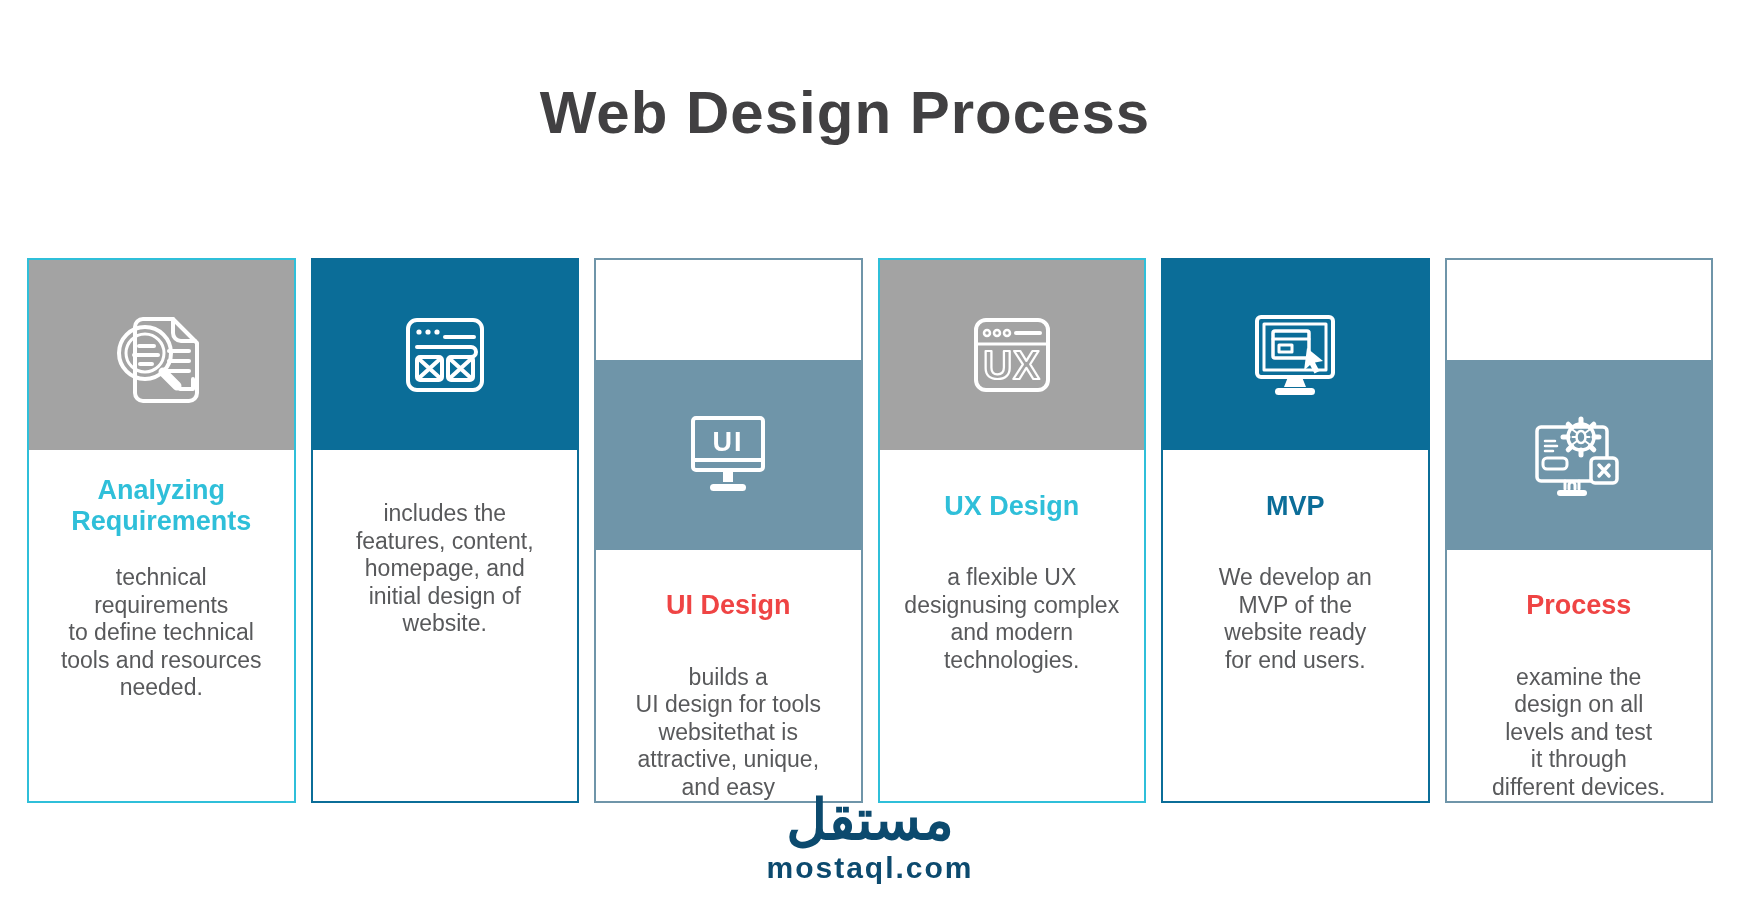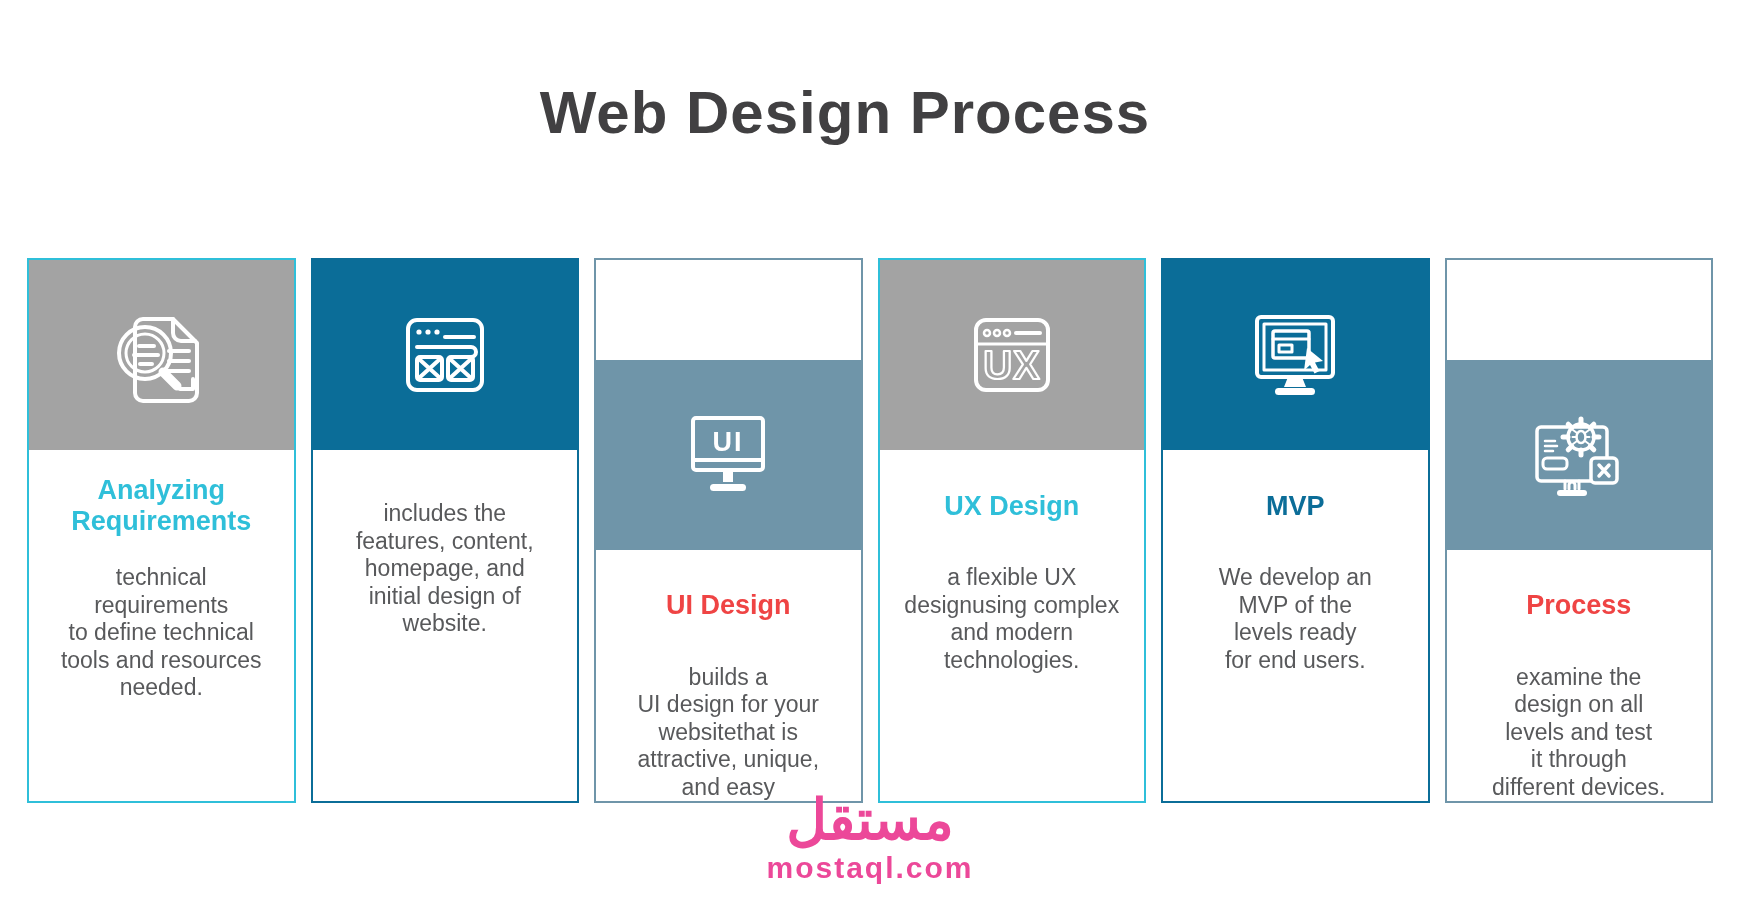--- a/index.html
+++ b/index.html
@@ -38,21 +38,21 @@
     min-height:64px; display:flex; align-items:center; justify-content:center;
     font-size:27px; line-height:31px; font-weight:700; white-space:pre-line;
   }
   .card-desc {
     margin-top:26px; font-size:23px; line-height:27.5px; color:#58595B;
     white-space:pre-line;
   }
   .icon-svg { width:120px; height:120px; display:block; }
   .watermark {
     position:absolute; top:790px; left:50%; transform:translateX(-50%);
-    text-align:center; color:#ec4899; user-select:none;
+    text-align:center; color:#0c4a6e; user-select:none;
   }
   .watermark-logo   { font-size:56px; line-height:60px; font-weight:700; }
   .watermark-domain { font-size:30px; line-height:36px; font-weight:700; letter-spacing:2px; }
 </style>
 </head>
 <body>
 
 <div class="canvas">
 
   <h1 class="main-title">Web Design Process</h1>
@@ -117,21 +117,21 @@
           <rect x="25" y="23" width="70" height="52" rx="3"></rect>
           <path d="M25 65 h70"></path>
           <text x="60" y="56" text-anchor="middle" fill="#ffffff" stroke="none" font-family="Liberation Sans, sans-serif" font-size="27" font-weight="bold" letter-spacing="2">UI</text>
           <rect x="55" y="75" width="10" height="12" fill="#ffffff" stroke="none"></rect>
           <rect x="42" y="89" width="36" height="7" rx="3.5" fill="#ffffff" stroke="none"></rect>
         </svg>
       </div>
       <div class="card-body">
         <h2 class="card-title">UI Design</h2>
         <p class="card-desc">builds a
-UI design for your
+UI design for tools
 websitethat is
 attractive, unique,
 and easy</p>
       </div>
     </div>
 
     <div class="card card--cyan">
       <div class="card-header">
         <svg class="icon-svg" viewBox="0 0 120 120" fill="none" stroke="#ffffff" stroke-width="4" stroke-linecap="round" stroke-linejoin="round">
           <rect x="24" y="25" width="72" height="70" rx="10"></rect>
@@ -162,21 +162,21 @@
           <rect x="44" y="50" width="13" height="7" stroke-width="3"></rect>
           <path d="M72 53 l16 13 -8 1.5 4.5 8.5 -5 2.5 -4.5 -8.5 -6 5.5 z" fill="#ffffff" stroke="none"></path>
           <path d="M53 82 l-4 10 h22 l-4 -10 z" fill="#ffffff" stroke="none"></path>
           <rect x="40" y="93" width="40" height="7" rx="3.5" fill="#ffffff" stroke="none"></rect>
         </svg>
       </div>
       <div class="card-body">
         <h2 class="card-title">MVP</h2>
         <p class="card-desc">We develop an
 MVP of the
-levels ready
+website ready
 for end users.</p>
       </div>
     </div>
 
     <div class="card card--slate">
       <div class="card-header">
         <svg class="icon-svg" viewBox="0 0 120 120" fill="none" stroke="#ffffff" stroke-width="3.5" stroke-linecap="round" stroke-linejoin="round">
           <rect x="18" y="32" width="70" height="54" rx="4"></rect>
           <path d="M26 46 h10 M26 51 h12 M26 56 h8" stroke-width="2.5"></path>
           <rect x="24" y="63" width="24" height="11" rx="4" stroke-width="3"></rect>

